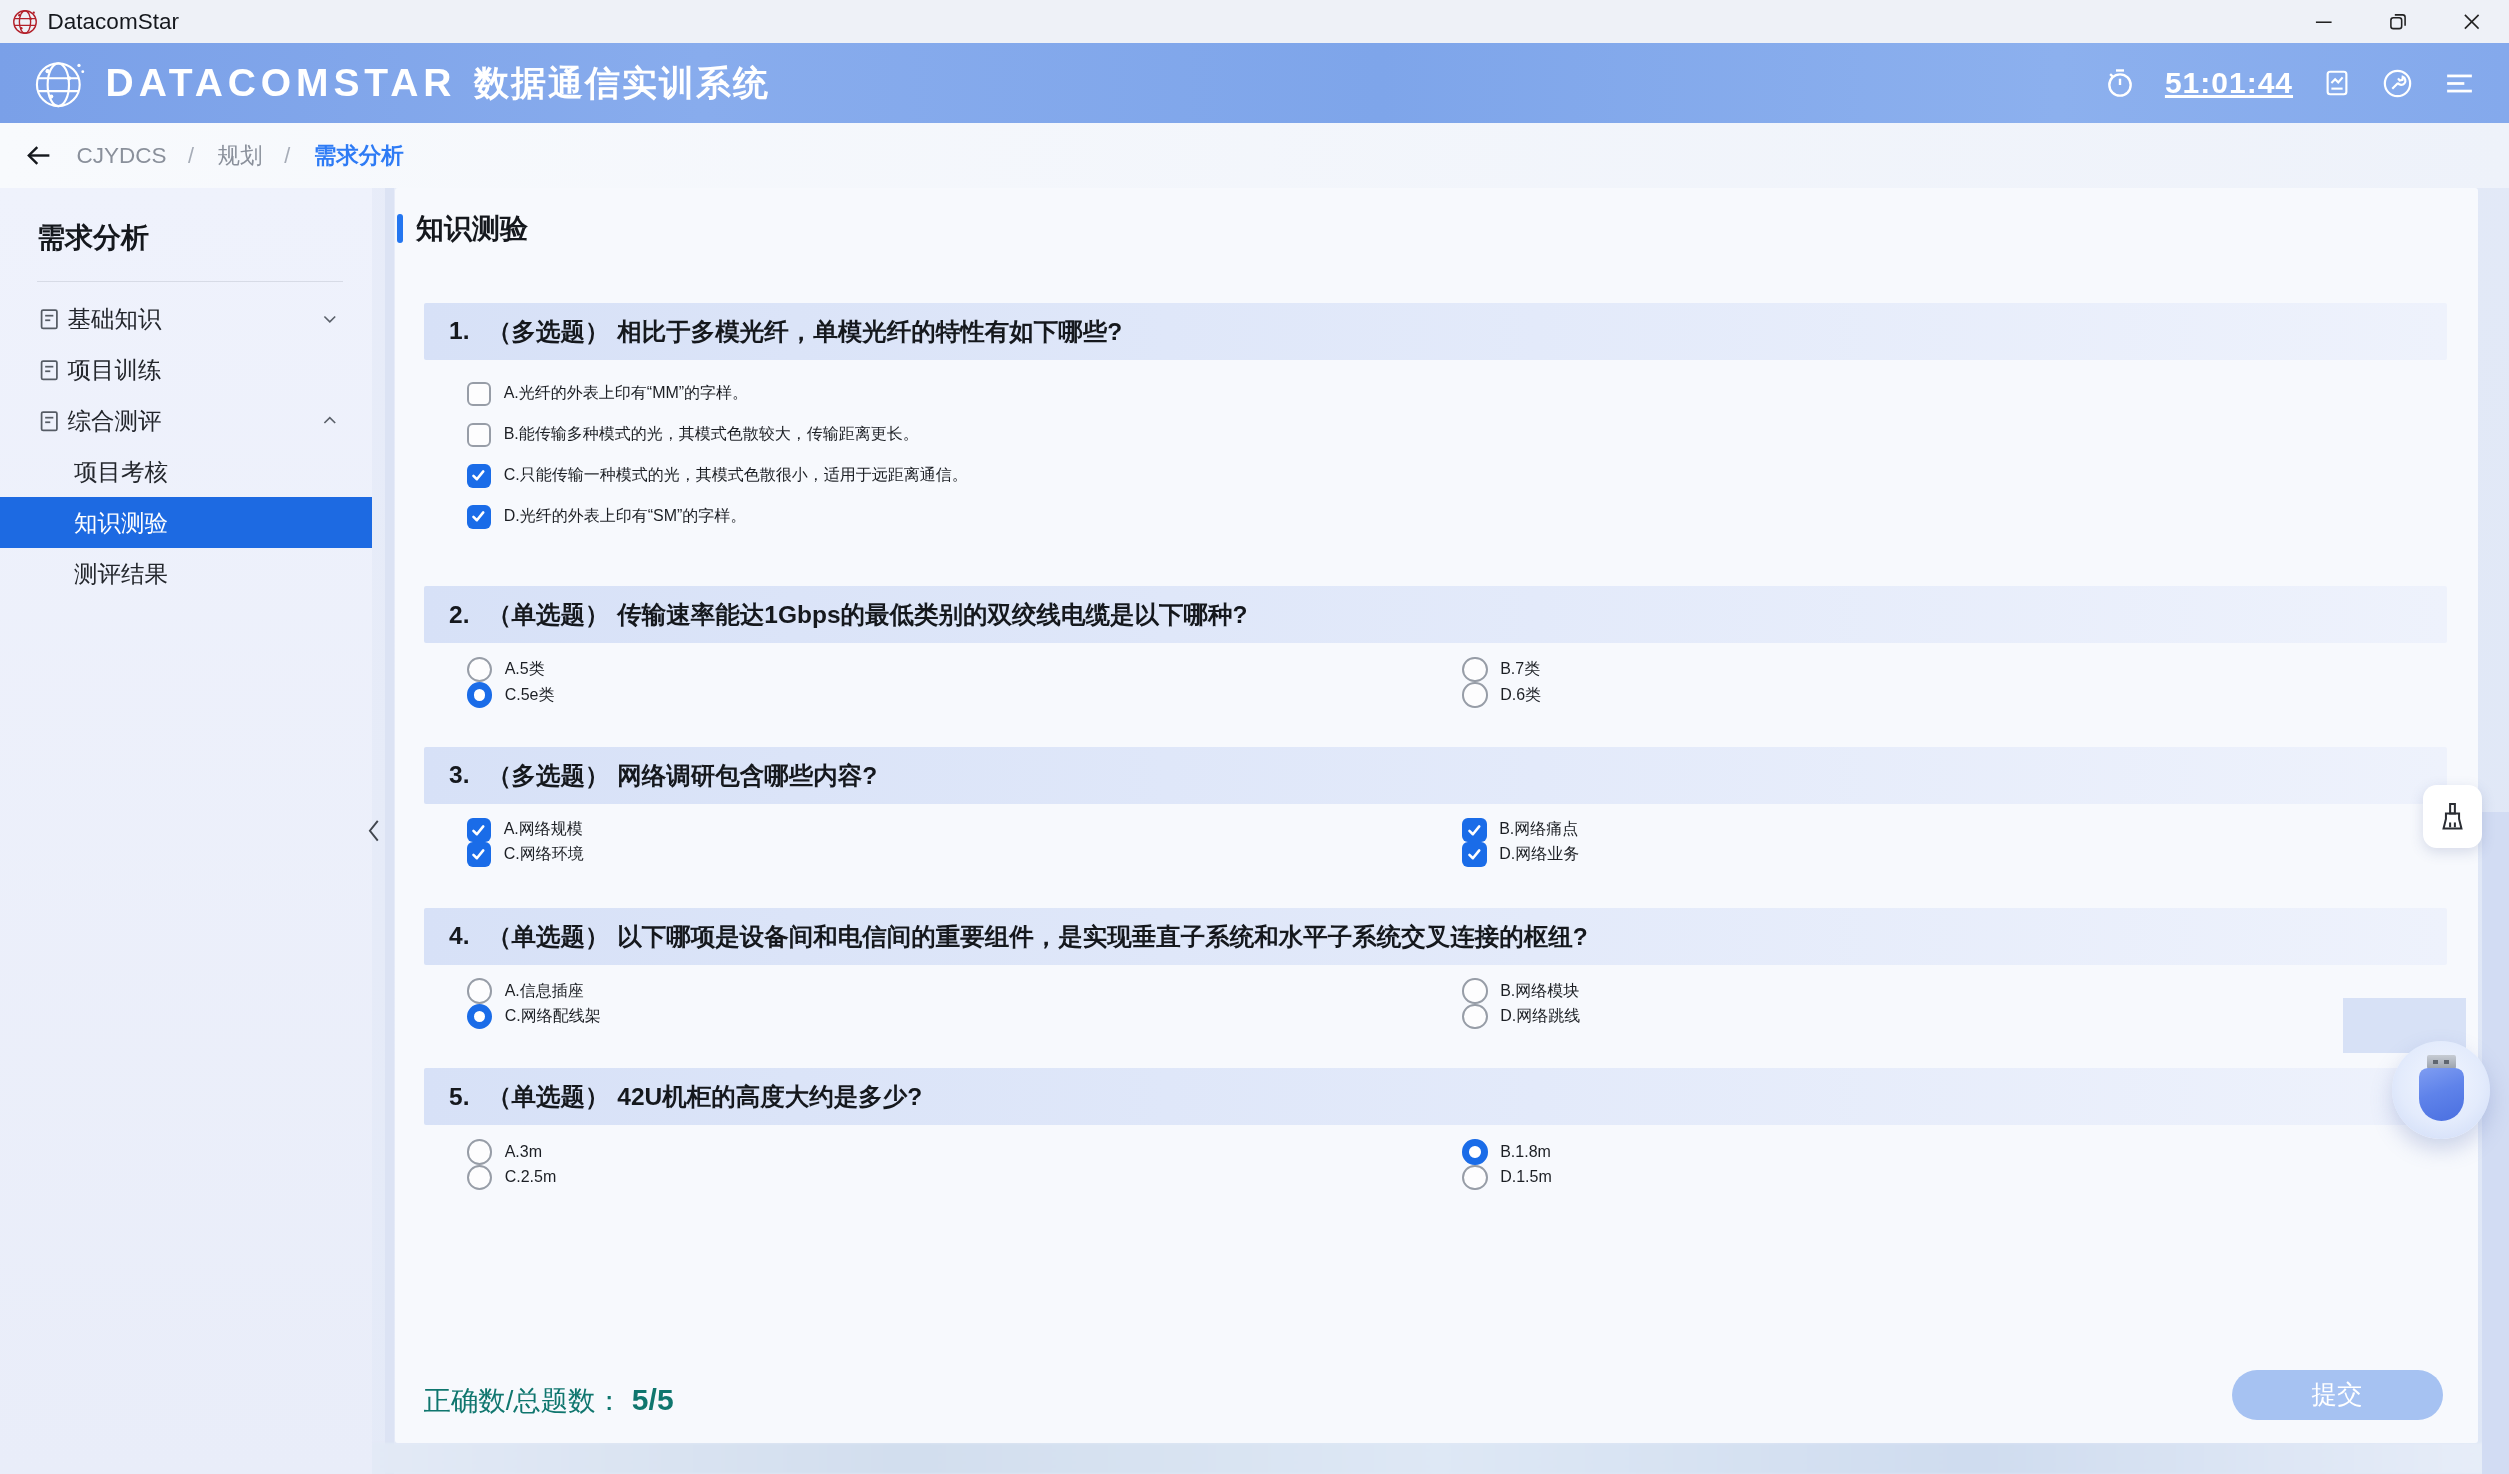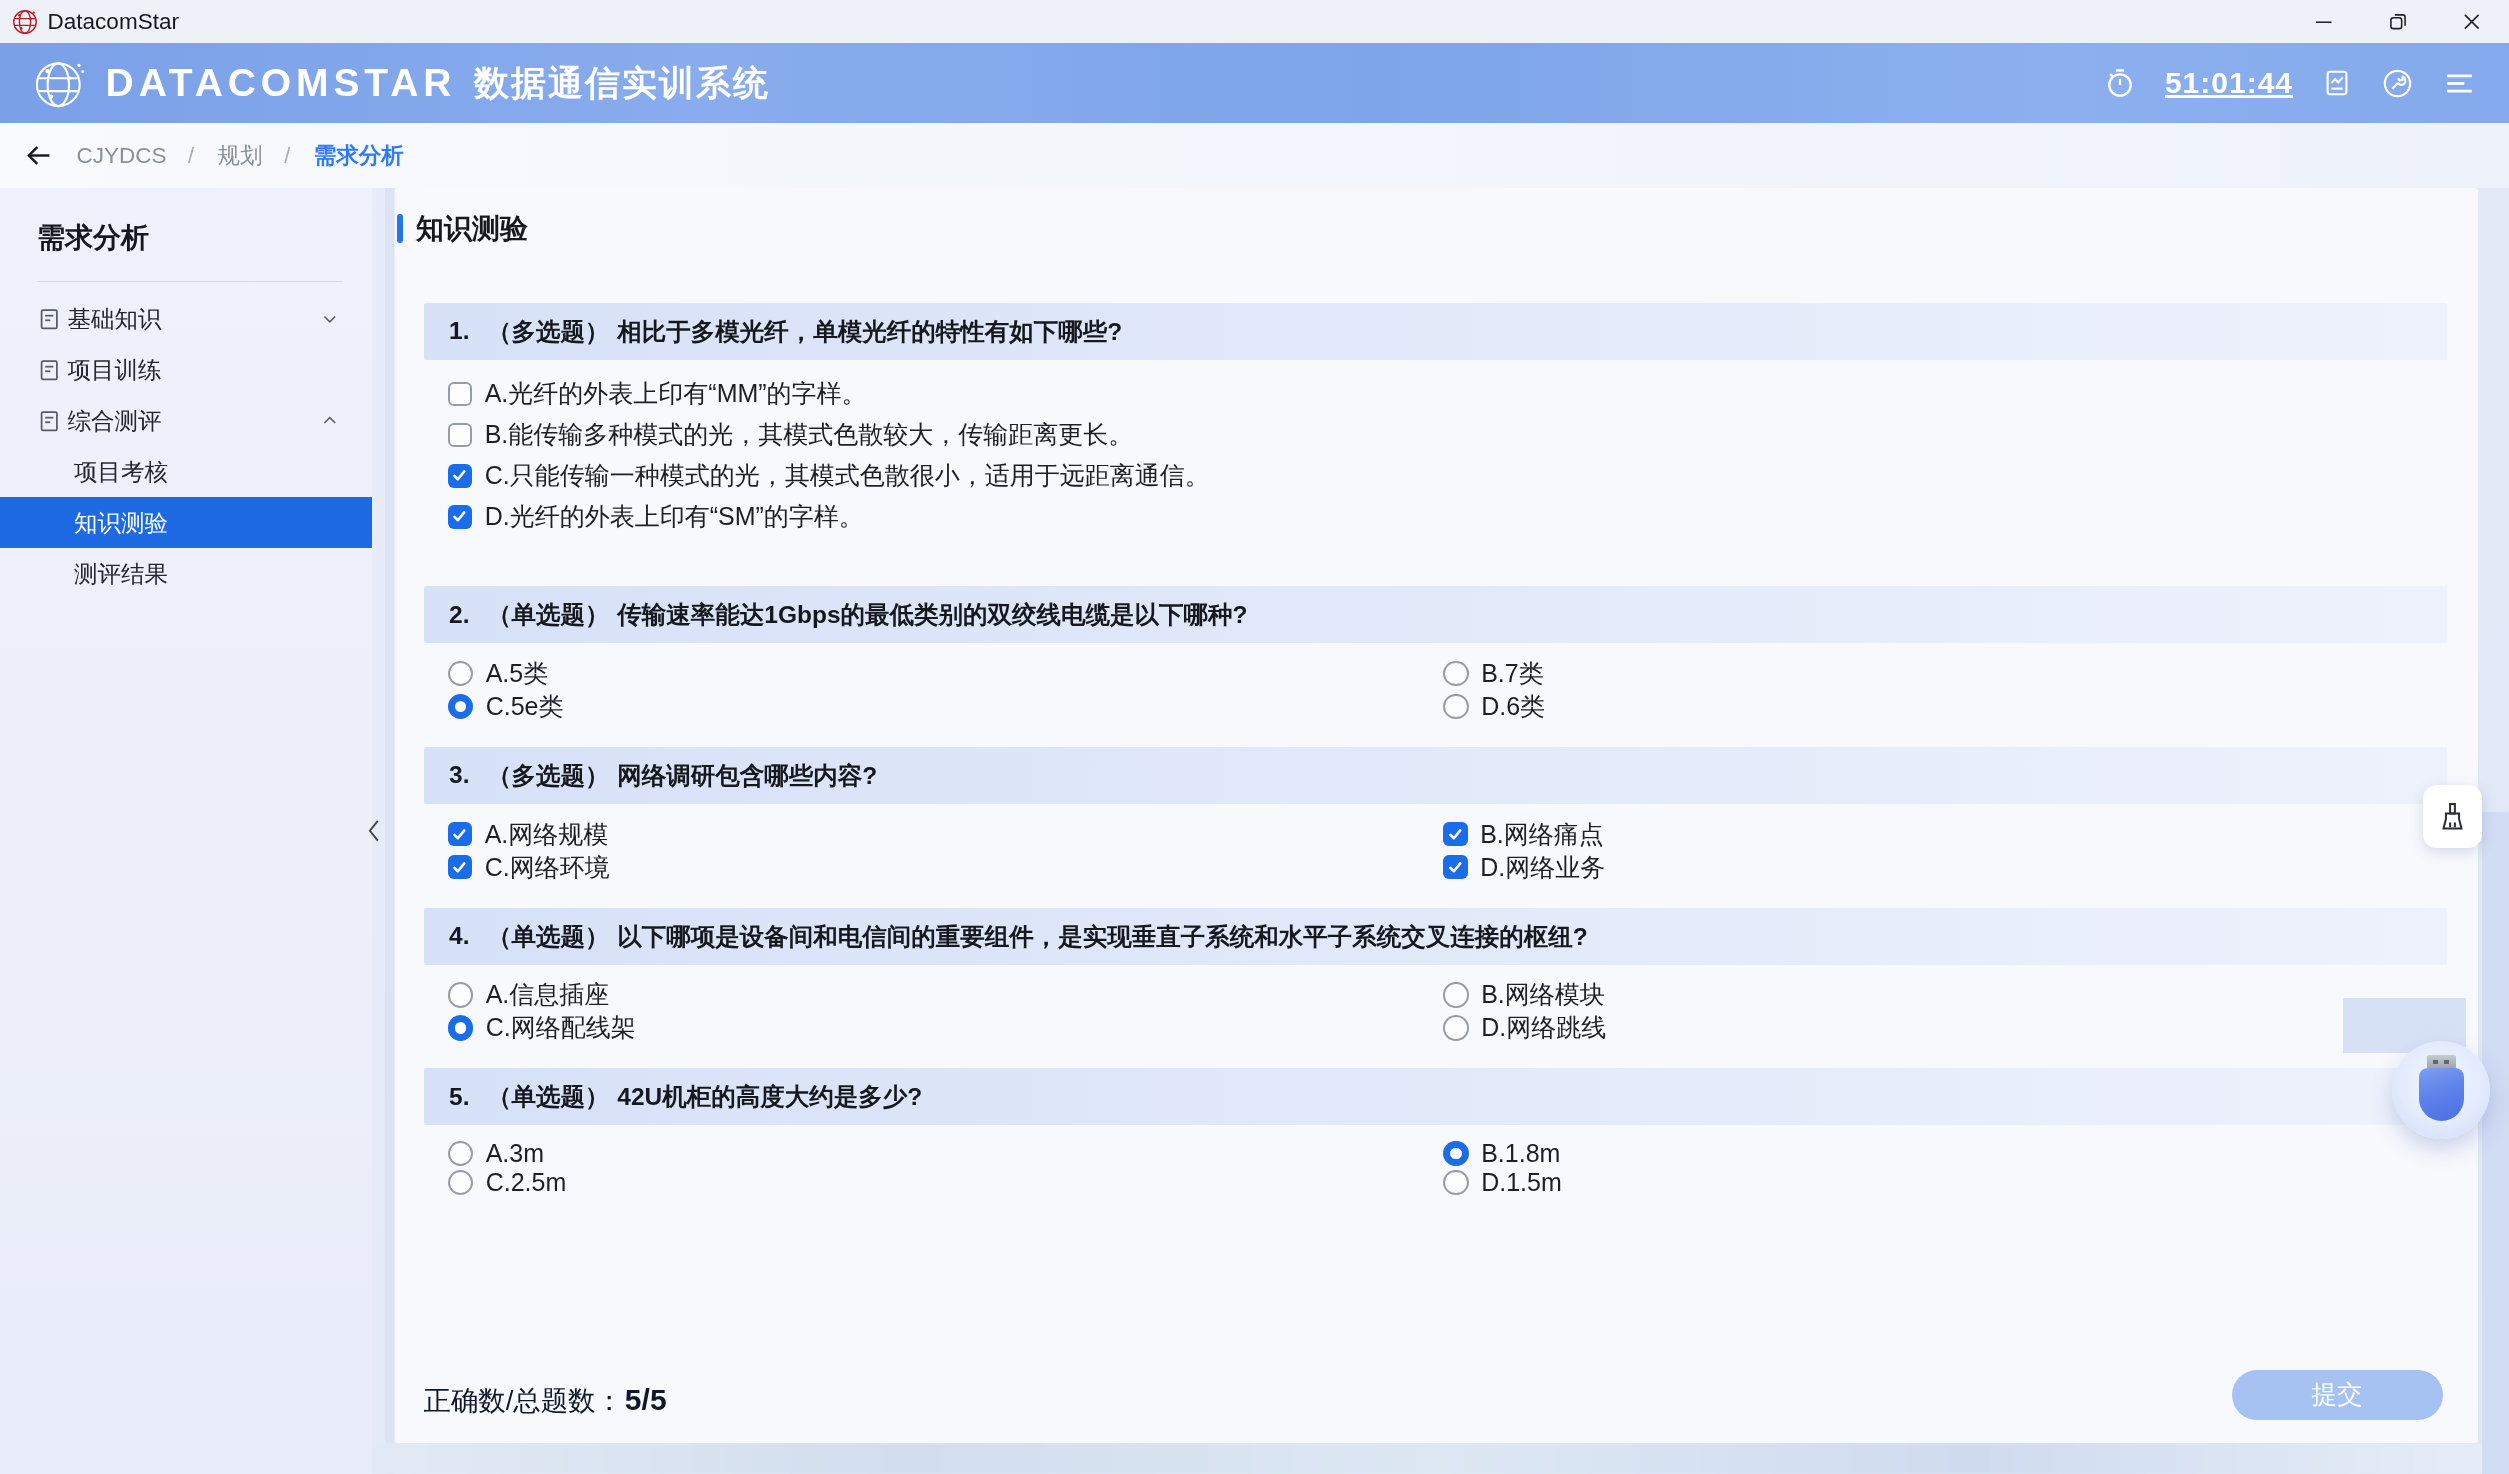--- a/index.html
+++ b/index.html
@@ -51,27 +51,27 @@
   .quiz-title{font-size:28px;font-weight:700;color:#15181d;margin-left:12.7px;}
   .questions{margin-top:55px;}
   .question{margin-bottom:49px;}
   .q-bar{height:57px;margin:0 31px 13.7px 29px;border-radius:2px;display:flex;align-items:center;padding-left:25.5px;
     background:linear-gradient(90deg,#d7e1f7 0%,#e3eafa 55%,#eef2fc 100%);font-size:24.5px;font-weight:700;color:#15181d;}
   .q-num{margin-right:17.6px;}
   .q-type{margin-right:7.8px;}
   .q-options.vertical{padding-left:53px;display:flex;flex-direction:column;}
   .q-options.vertical .option{height:41px;}
   .q-options.grid{display:grid;grid-template-columns:repeat(2,1fr);padding:0 39px 0 53px;height:41px;align-items:center;}
-  .option{display:flex;align-items:center;gap:12.7px;font-size:25px;color:#1c1f24;cursor:pointer;}
+  .option{display:flex;align-items:center;gap:12.7px;font-size:16px;color:#1c1f24;cursor:pointer;margin-left:19px;}
   .cbox{width:24.5px;height:24.5px;border-radius:5.9px;border:2.5px solid #979da7;background:#fdfdfe;flex:0 0 auto;display:flex;align-items:center;justify-content:center;}
   .cbox.checked{border:none;background:#1a6ce8;}
   .radio{width:25.5px;height:25.5px;border-radius:50%;border:2.5px solid #979da7;background:#fdfdfe;flex:0 0 auto;}
   .radio.on{border:7.8px solid #1a6ce8;background:#fff;}
   .card-footer{position:absolute;left:29px;right:35px;bottom:23.5px;height:50px;display:flex;align-items:center;justify-content:space-between;}
-  .score{font-size:27.4px;color:#0f172a;display:flex;align-items:baseline;gap:2px;margin-top:12px;}
+  .score{font-size:27.4px;color:#0f766e;display:flex;align-items:baseline;gap:9px;margin-top:12px;}
   .score b{font-size:30px;font-weight:700;}
   .submit-btn{width:211px;height:50px;border-radius:25.5px;background:#a6c2f2;color:#fff;font-size:25.5px;display:flex;align-items:center;justify-content:center;border:none;cursor:pointer;}
 
   
   .bg-patch-a{position:absolute;left:2343px;top:998px;width:123px;height:55px;background:#d7e1f6;z-index:1;}
   .bg-patch-b{position:absolute;left:2482px;top:812px;width:27.4px;height:663px;background:#d2dcf3;z-index:1;}
   .brush-button{position:absolute;left:2423px;top:785px;width:59px;height:63px;background:#fff;border-radius:13.7px;
     box-shadow:0 3.9px 13.7px rgba(60,80,140,.18);display:flex;align-items:center;justify-content:center;z-index:20;cursor:pointer;}
   .usb-badge{position:absolute;left:2392px;top:1041px;width:98px;height:98px;border-radius:50%;z-index:20;cursor:pointer;
     background:radial-gradient(circle at 50% 42%,#f2f6fe 0%,#e3ebfc 55%,#ccd9f6 100%);

